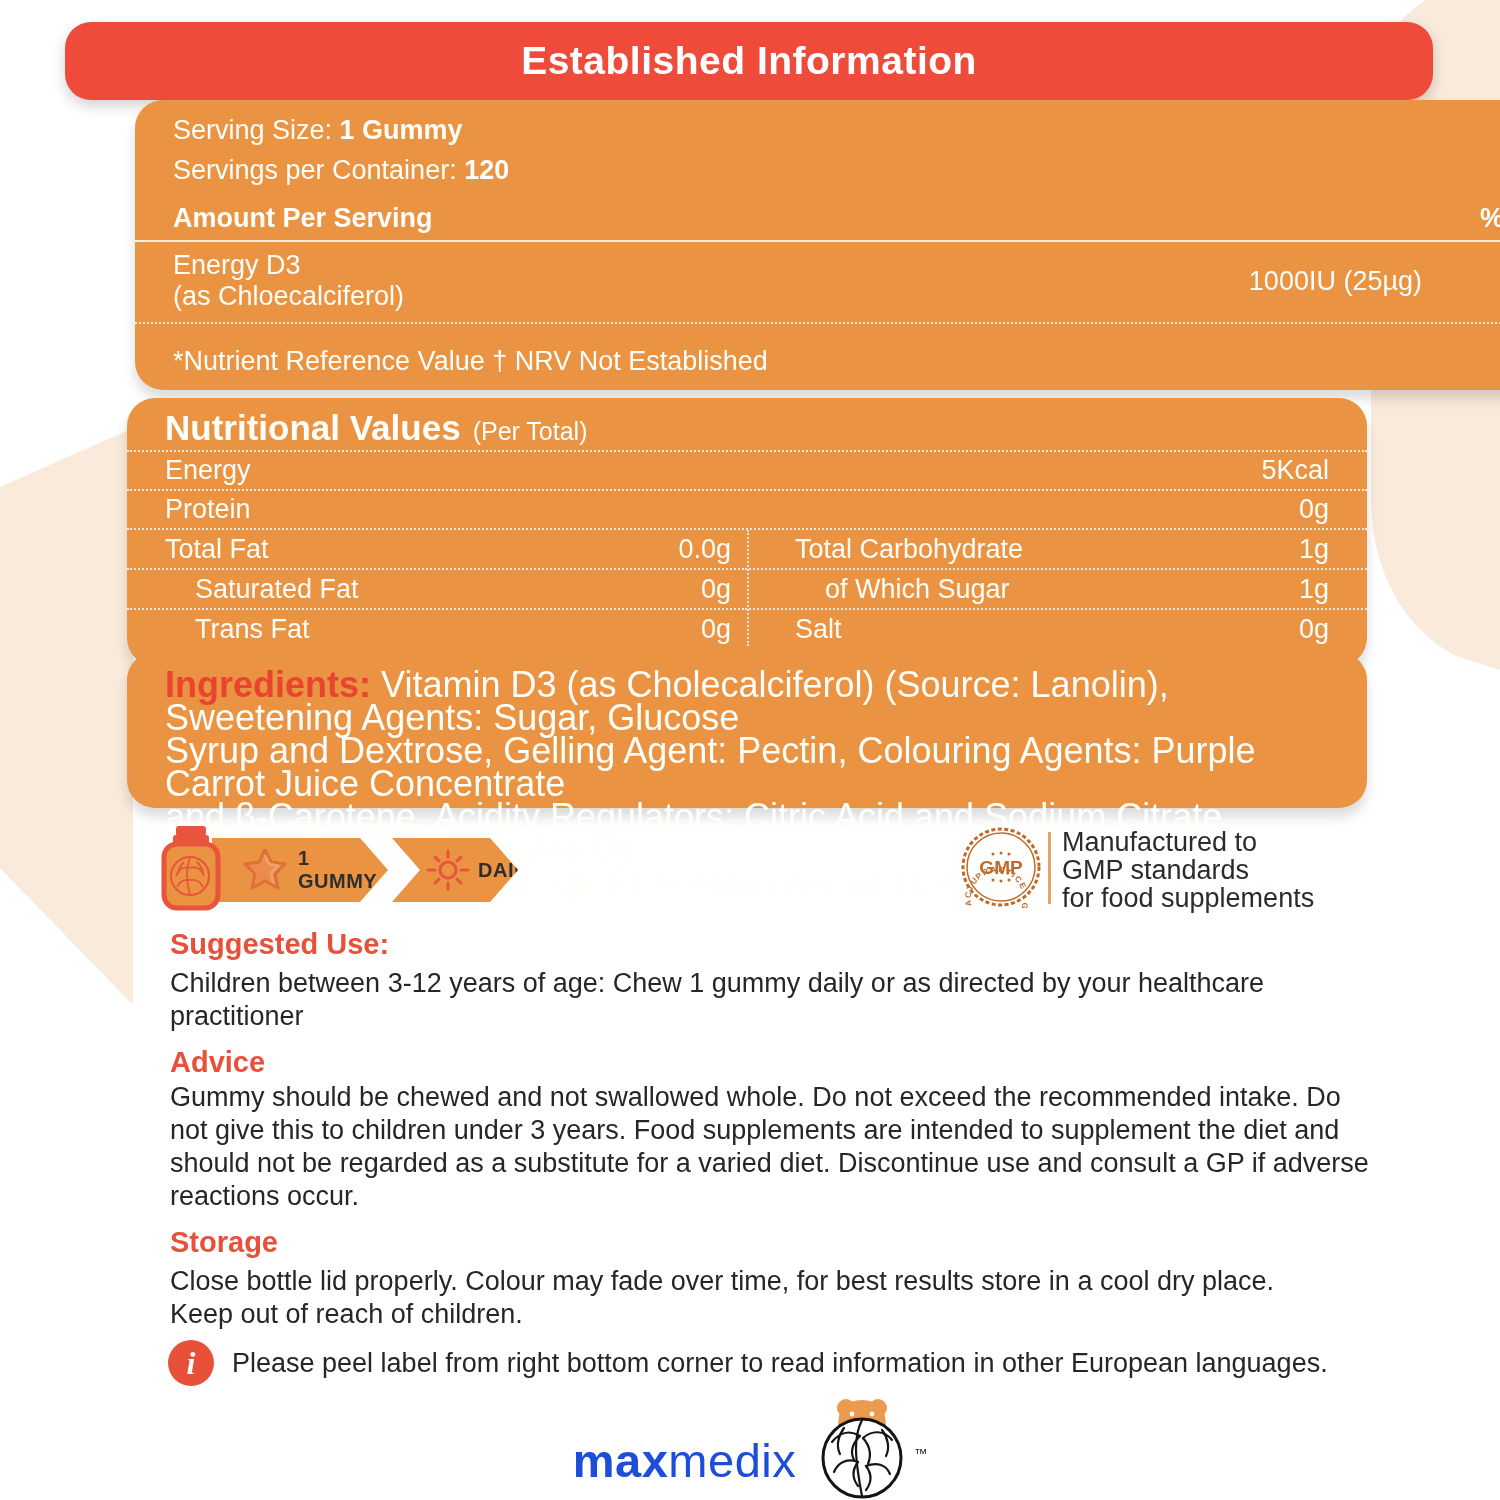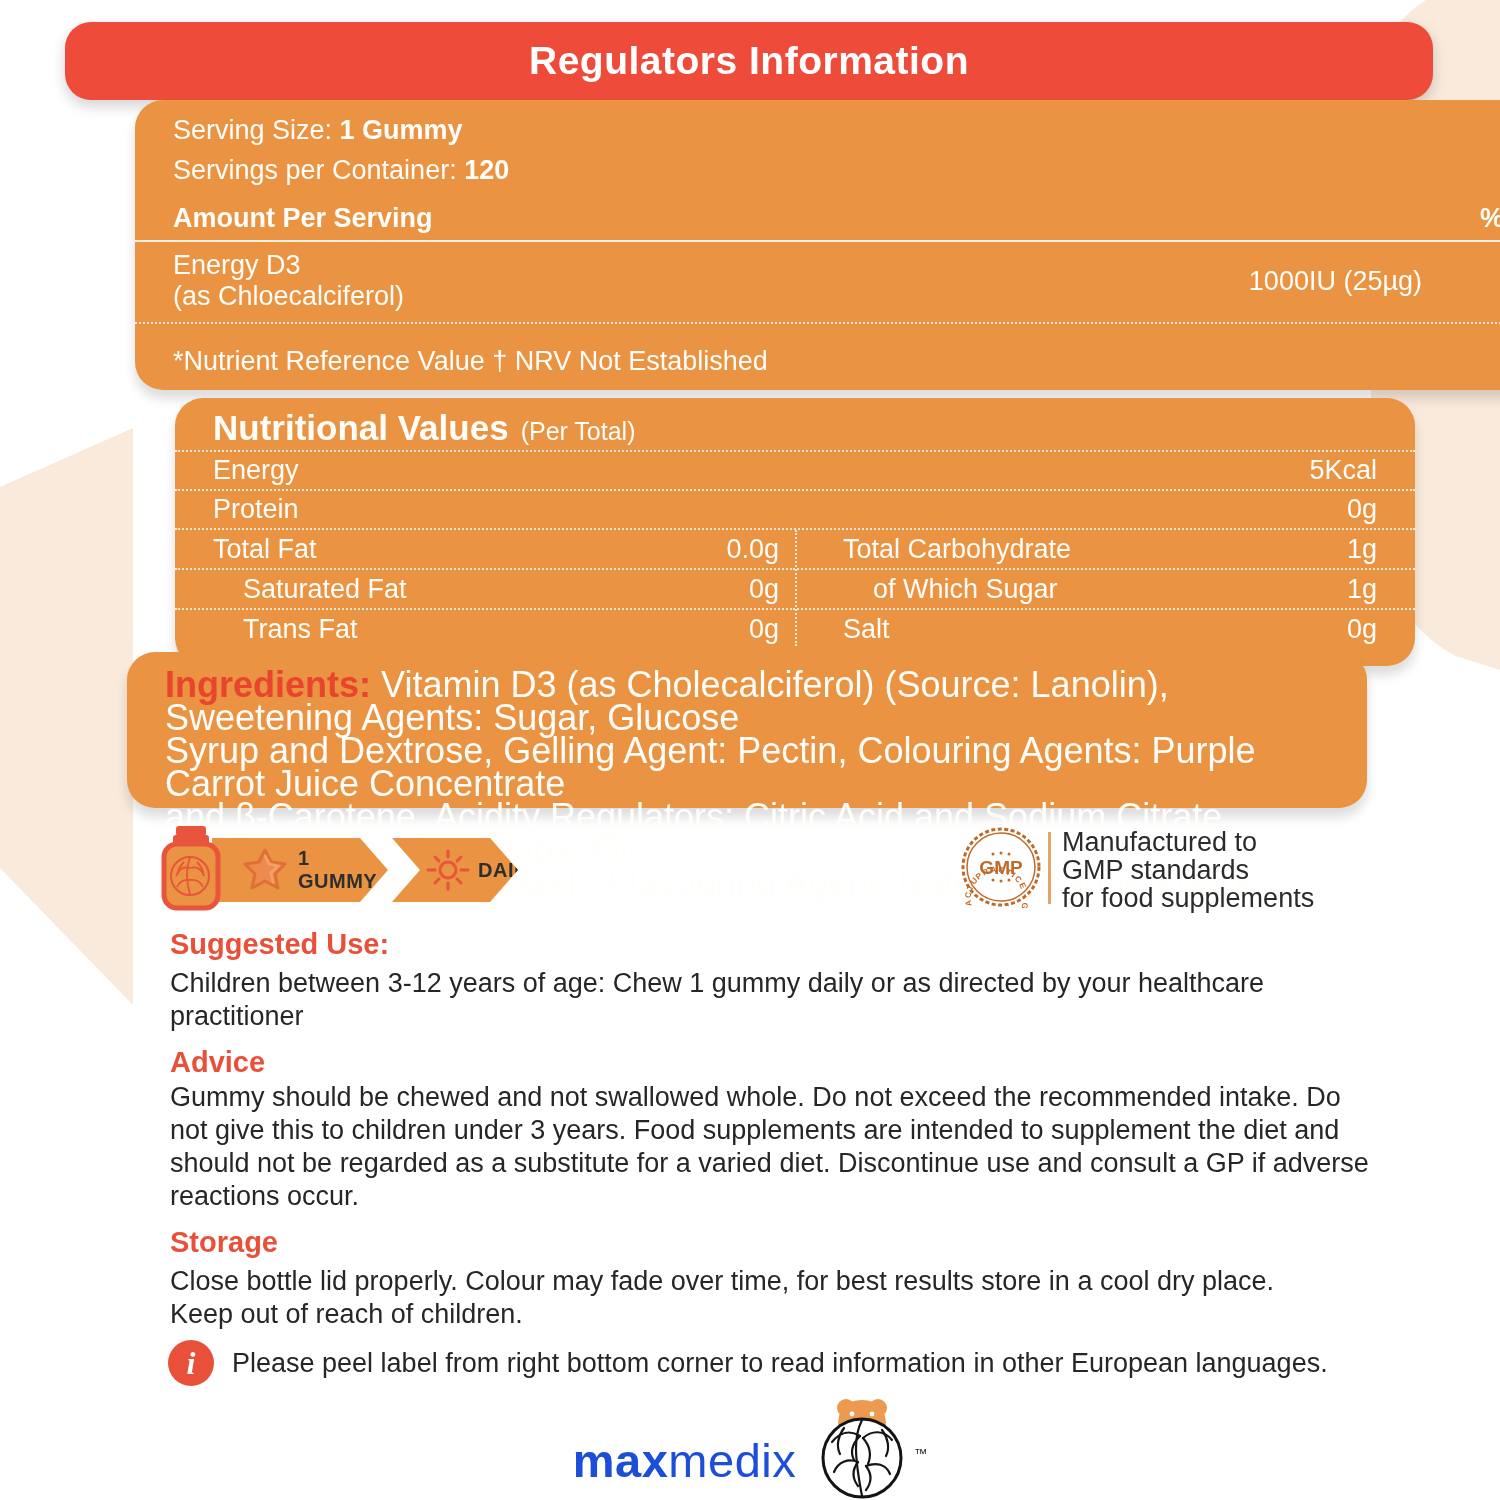--- a/index.html
+++ b/index.html
@@ -10,21 +10,21 @@
 
   
   .banner{left:65px;top:22px;width:1368px;height:78px;background:#EE4B3B;border-radius:26px;
           display:flex;align-items:center;justify-content:center;
           box-shadow:0 6px 14px rgba(0,0,0,0.18);}
   .banner span{color:#fff;font-size:39px;font-weight:700;letter-spacing:.5px;}
 
   
   .panel{background:#EA9342;border-radius:28px;box-shadow:0 9px 12px rgba(0,0,0,0.14);color:#FFFEFA;}
   .p1{left:135px;top:100px;width:1474px;height:290px;}
-  .p2{left:127px;top:398px;width:1240px;height:268px;margin-left:48px;}
+  .p2{left:127px;top:398px;width:1240px;height:268px;}
   .p3{left:127px;top:652px;width:1240px;height:156px;}
 
   .p1 .pline{margin:0 38px;font-size:27px;line-height:32px;}
   .p1 .l1{padding-top:14px;}
   .p1 .l2{margin-top:8px;}
   .p1 .hdr{margin-top:16px;display:flex;justify-content:space-between;font-weight:700;}
   .b{font-weight:700;}
   .sep-solid{margin-top:6px;border-top:2px solid rgba(255,255,255,0.85);}
   .sep-dot{border-top:2px dotted rgba(255,255,255,0.8);}
   .vit-row{margin:8px 38px 0 38px;display:flex;align-items:center;font-size:27px;}
@@ -90,21 +90,21 @@
 <body>
 
 <div class="page">
 
   <svg class="bg" width="1500" height="1500" viewBox="0 0 1500 1500">
     <path d="M0,487 L133,428 L133,1005 L0,868 Z" fill="#F9EADB"></path>
     <path d="M1500,0 L1426,0 C1385,26 1371,64 1371,112 L1371,498 C1371,568 1402,628 1456,656 L1500,670 Z" fill="#F9EADB"></path>
   </svg>
 
   <div class="layer banner">
-    <span>Regulators Information</span>
+    <span>Established Information</span>
   </div>
 
   <div class="layer panel p1">
     <div class="pline l1">
       <span>Serving Size:</span>
       <span class="b">1 Gummy</span>
     </div>
     <div class="pline l2">
       <span>Servings per Container:</span>
       <span class="b">120</span>

